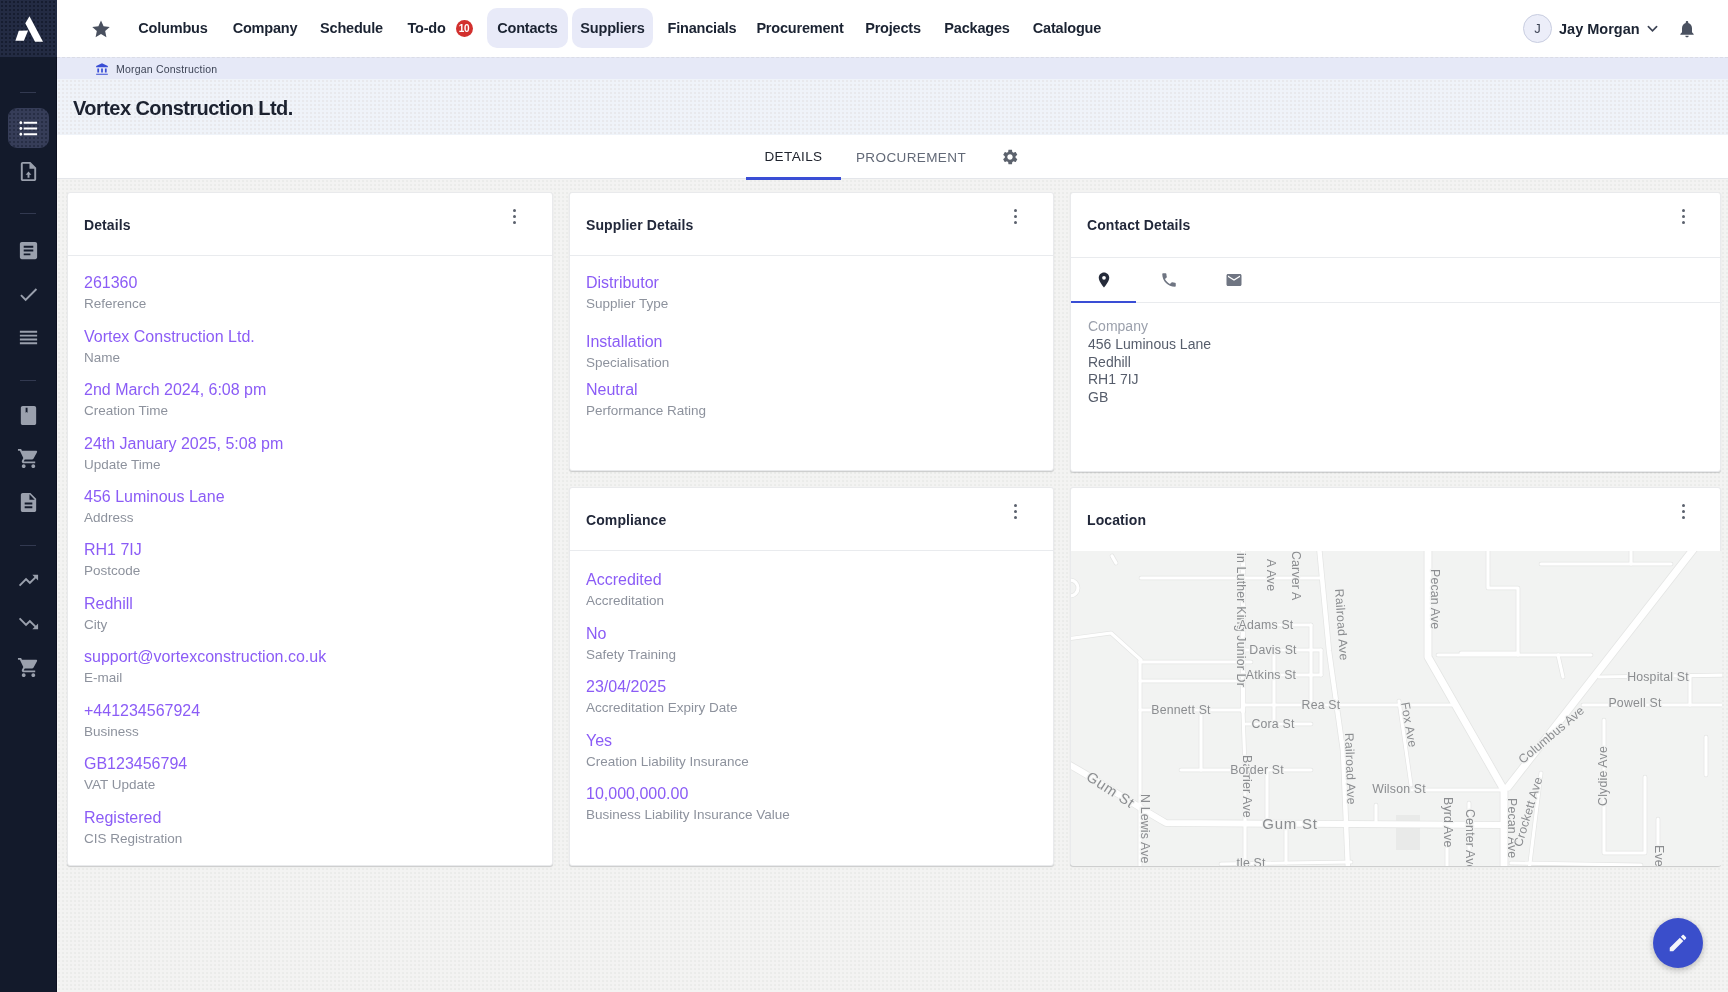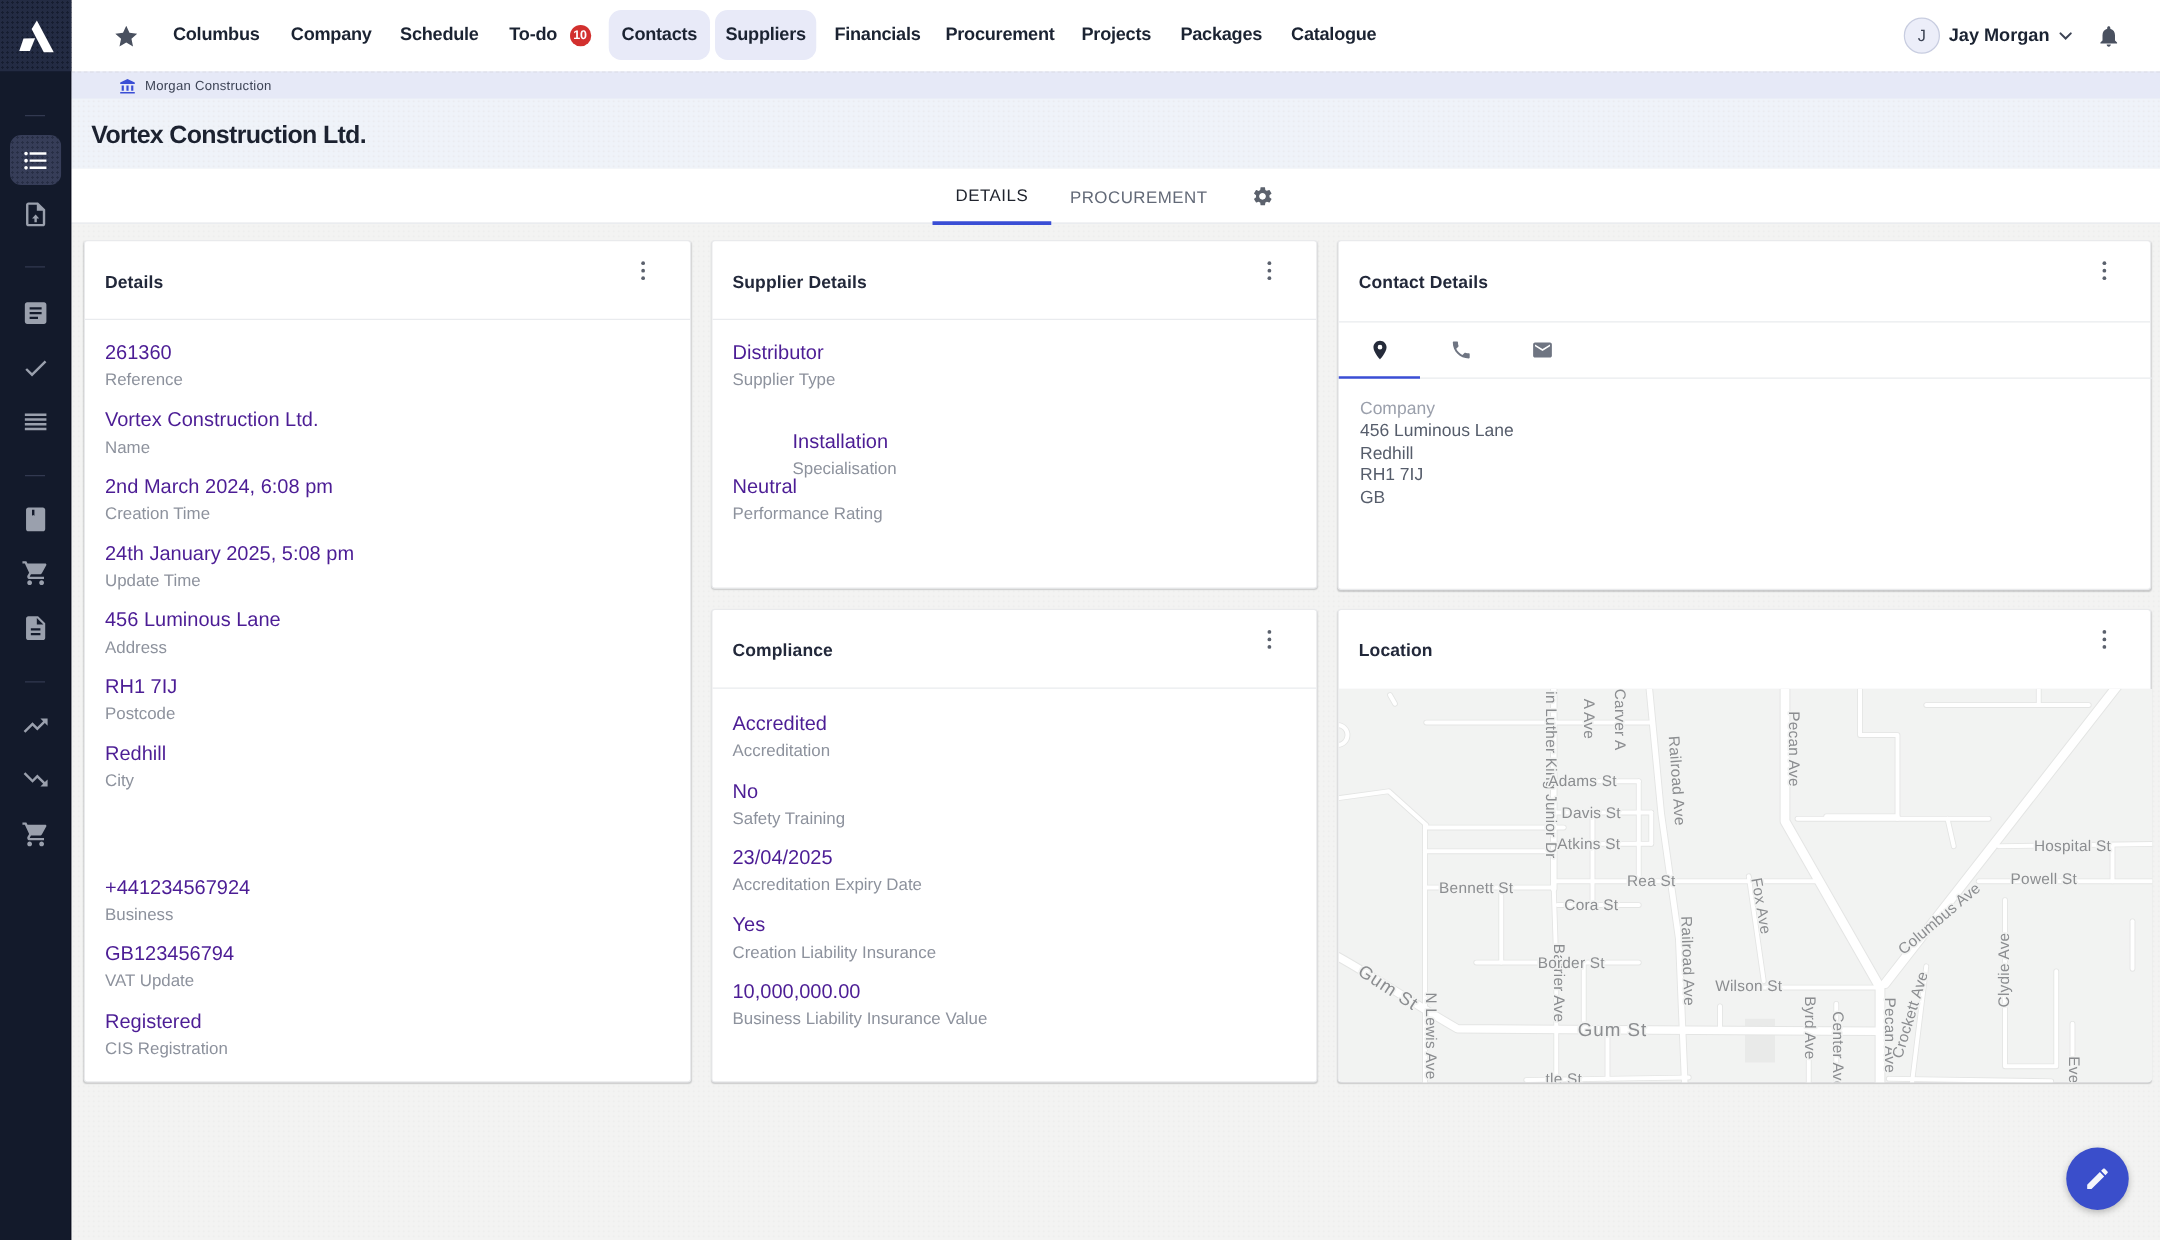--- a/index.html
+++ b/index.html
@@ -30,21 +30,21 @@
 #tab1 { left:689px; width:95px; color:#20242e; border-bottom:3px solid #3a4ed5; }
 #tab2 { left:806px; width:96px; color:#626977; }
 
 
 .card { position:absolute; background:#fff; border-radius:3px; border:1px solid #e9eaec; box-shadow:0 1px 1px rgba(60,64,70,.22); }
 .cardhead { position:absolute; left:16px; top:0; height:63px; display:flex; align-items:center; font-size:14px; font-weight:700; color:#22283a; letter-spacing:0.1px; }
 .carddiv { position:absolute; left:0; top:62px; width:100%; border-top:1px solid #e9ebee; }
 .dots { position:absolute; top:15px; width:18px; height:18px; }
 .dots b { position:absolute; left:8px; width:3px; height:3px; border-radius:50%; background:#5b616d; }
 .field { position:absolute; left:16px; }
-.fv { font-size:16px; color:#4c1d95; line-height:20px; white-space:nowrap;}
+.fv { font-size:16px; color:#8b5cf6; line-height:20px; white-space:nowrap;}
 .fl { font-size:13.5px; color:#8d929d; line-height:19px; margin-top:1px; white-space:nowrap;}
 
 #fab { position:absolute; left:1653px; top:918px; width:50px; height:50px; border-radius:50%; background:#3a4ecb; box-shadow:0 2px 6px rgba(0,0,0,.25); display:flex; align-items:center; justify-content:center; }
 </style>
 </head>
 <body>
 <div id="app">
 
 <div style="position:absolute;left:57px;top:179px;width:1671px;height:813px;background-color:#f3f3f2;background-image:radial-gradient(circle, #ebecea 0.7px, rgba(0,0,0,0) 0.85px);background-size:4px 4px;"></div>
 
@@ -188,20 +188,24 @@
         <div class="fl">Address</div>
       </div>
   <div class="field" style="top:347px;">
         <div class="fv">RH1 7IJ</div>
         <div class="fl">Postcode</div>
       </div>
   <div class="field" style="top:401px;">
         <div class="fv">Redhill</div>
         <div class="fl">City</div>
       </div>
+  <div class="field" style="top:454px;">
+        <div class="fv">support@vortexconstruction.co.uk</div>
+        <div class="fl">E-mail</div>
+      </div>
   <div class="field" style="top:508px;">
         <div class="fv">+441234567924</div>
         <div class="fl">Business</div>
       </div>
   <div class="field" style="top:561px;">
         <div class="fv">GB123456794</div>
         <div class="fl">VAT Update</div>
       </div>
   <div class="field" style="top:615px;">
         <div class="fv">Registered</div>
@@ -214,21 +218,21 @@
   <div class="dots" style="left:436px;">
         <b style="top:1px"></b>
         <b style="top:7px"></b>
         <b style="top:13px"></b>
       </div>
   <div class="carddiv"></div>
   <div class="field" style="top:80px;">
         <div class="fv">Distributor</div>
         <div class="fl">Supplier Type</div>
       </div>
-  <div class="field" style="top:151px;margin-left:48px;">
+  <div class="field" style="top:139px;">
         <div class="fv">Installation</div>
         <div class="fl">Specialisation</div>
       </div>
   <div class="field" style="top:187px;">
         <div class="fv">Neutral</div>
         <div class="fl">Performance Rating</div>
       </div>
 </div>
 
 <div class="card" id="card2b" style="left:569px;top:487px;width:485px;height:379px;">

